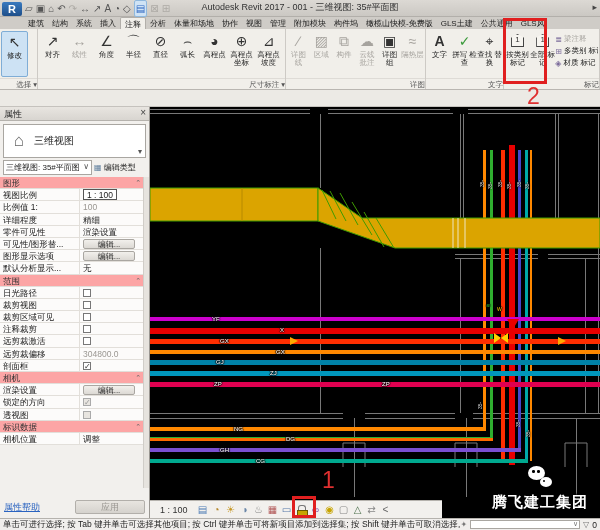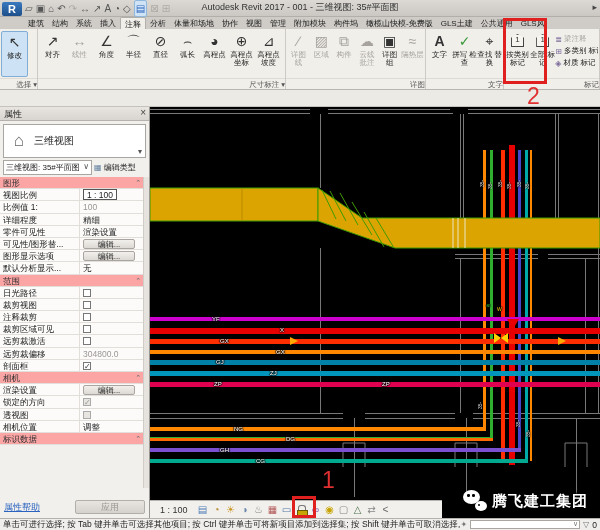--- a/index.html
+++ b/index.html
@@ -94,21 +94,21 @@
   
   .viewbar { position:absolute; left:0; bottom:0; width:292px; height:18px; background:#f2f0ed; border-top:1px solid #b5b2ad;
     display:flex; align-items:center; z-index:6; padding-left:10px; }
   .vscale { font-size:9px; color:#333; margin-right:8px; white-space:nowrap; }
   .vic { width:14px; text-align:center; font-size:10px; line-height:16px; }
   .lockic { position:relative; width:11px; height:12px; margin:0 2px; }
   .lockic:before { content:""; position:absolute; left:2px; top:1px; width:6px; height:5px; border:1.5px solid #777; border-bottom:none; border-radius:3px 3px 0 0; }
   .lockic:after { content:""; position:absolute; left:1px; top:6px; width:9px; height:6px; background:#c7a400; border:1px solid #6a5a00; }
 
   
-  .wmark { position:absolute; right:12px; bottom:6px; z-index:7; display:flex; align-items:center; gap:5px; }
+  .wmark { position:absolute; right:12px; bottom:6px; z-index:7; display:flex; align-items:center; gap:5px;flex-direction:column; }
   .wicon { position:relative; width:24px; height:22px; }
   .wicon .b1 { position:absolute; left:0; top:0; width:17px; height:14px; background:#fff; border-radius:50% 50% 50% 50%; }
   .wicon .b1:before { content:""; position:absolute; left:4px; top:4px; width:2.5px; height:2.5px; background:#000; border-radius:50%; }
   .wicon .b1:after { content:""; position:absolute; left:9px; top:4px; width:2.5px; height:2.5px; background:#000; border-radius:50%; }
   .wicon .b2 { position:absolute; right:0; bottom:1px; width:12px; height:10px; background:#fff; border-radius:50%; }
   .wicon .b2:before { content:""; position:absolute; left:3px; top:3px; width:2px; height:2px; background:#000; border-radius:50%; }
   .wtext { font-size:15px; font-weight:bold; color:#fff; letter-spacing:1px;
     text-shadow:0 0 3px #000, 1px 1px 2px #000, -1px -1px 2px #000; }
 
   
@@ -355,25 +355,25 @@
         </div>
         <div class="prow">
           <span class="pl">日光路径</span>
           <span class="pv"><span class="chk"></span></span>
         </div>
         <div class="prow">
           <span class="pl">裁剪视图</span>
           <span class="pv"><span class="chk"></span></span>
         </div>
         <div class="prow">
+          <span class="pl">裁剪区域可见</span>
+          <span class="pv"><span class="chk"></span></span>
+        </div>
+        <div class="prow">
           <span class="pl">注释裁剪</span>
-          <span class="pv"><span class="chk"></span></span>
-        </div>
-        <div class="prow">
-          <span class="pl">裁剪区域可见</span>
           <span class="pv"><span class="chk"></span></span>
         </div>
         <div class="prow">
           <span class="pl">远剪裁激活</span>
           <span class="pv"><span class="chk"></span></span>
         </div>
         <div class="prow">
           <span class="pl">远剪裁偏移</span>
           <span class="pv gray">304800.0</span>
         </div>
@@ -390,27 +390,27 @@
           <span class="pv"><span class="editbtn">编辑...</span></span>
         </div>
         <div class="prow">
           <span class="pl">锁定的方向</span>
           <span class="pv"><span class="chk gray">✓</span></span>
         </div>
         <div class="prow">
           <span class="pl">透视图</span>
           <span class="pv"><span class="chk gray"></span></span>
         </div>
-        <div class="prow">
-          <span class="pl">相机位置</span>
-          <span class="pv">调整</span>
-        </div>
         <div class="prow section">
           <span style="padding-left: 3px;">标识数据</span>
           <span class="arr">⌃</span>
+        </div>
+        <div class="prow">
+          <span class="pl">相机位置</span>
+          <span class="pv">调整</span>
         </div>
       </div>
     <div class="pscroll"></div>
     <div class="pbottom">
       <span class="phelp">属性帮助</span>
       <span class="papply">应用</span>
     </div>
   </div>
 
   <div class="viewport">

